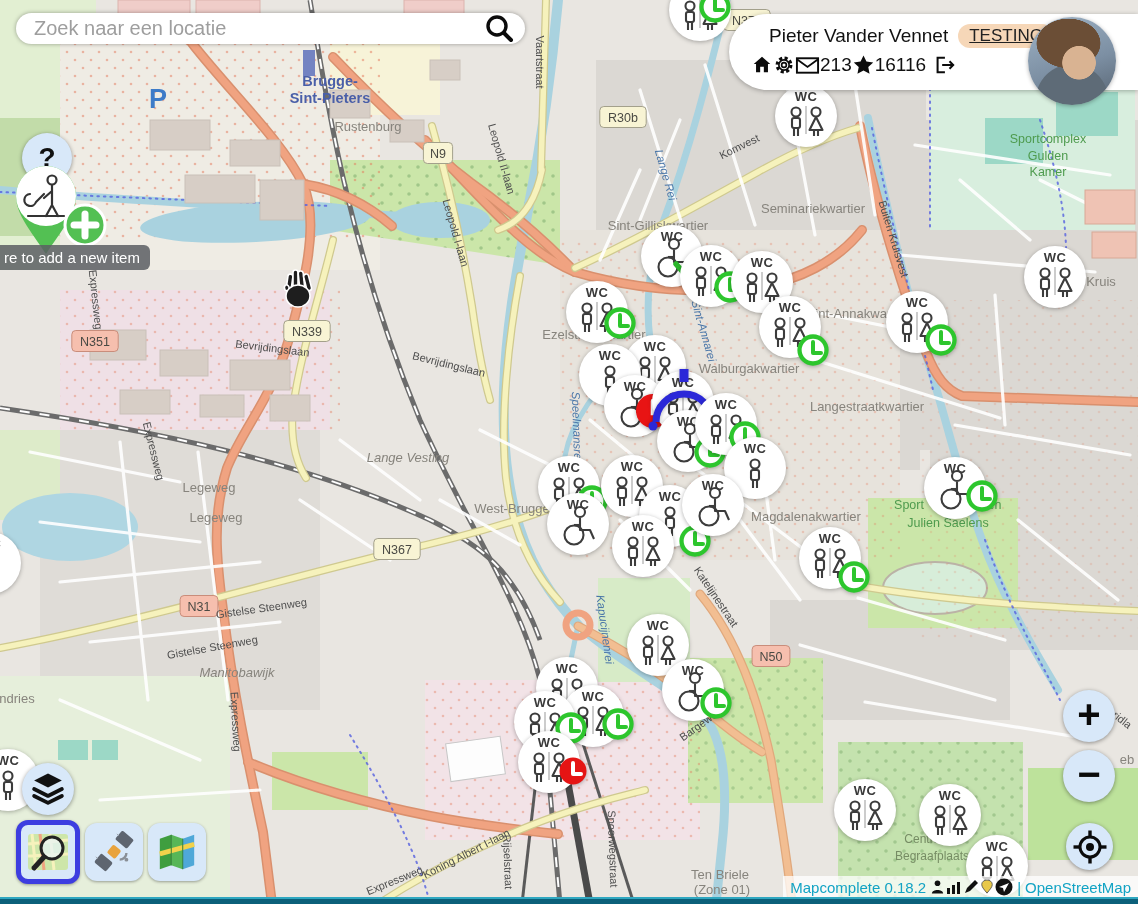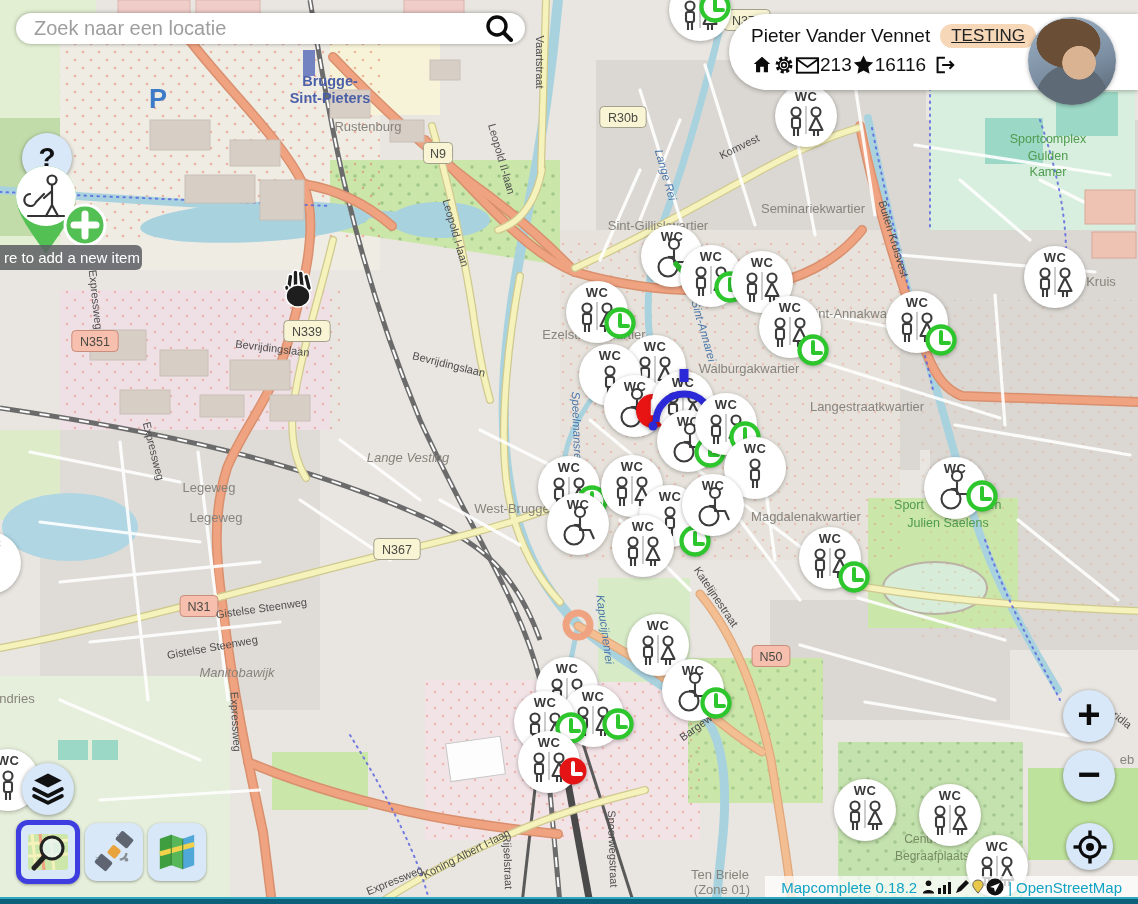--- a/index.html
+++ b/index.html
@@ -24,21 +24,21 @@
   .badge-txt{fill:#4A4A44;font-size:12.5px;text-anchor:middle;}
   
   .search-bar{position:absolute;left:16px;top:13px;width:509px;height:31px;background:#fff;
     border-radius:22px;box-shadow:0 0 4px rgba(0,0,0,.35);display:flex;align-items:center;}
   .search-bar input{flex:1;border:none;outline:none;font-size:20px;color:#444;
     margin-left:16px;background:transparent;font-family:"Liberation Sans",sans-serif;}
   .search-bar input::placeholder{color:#9E9E9E;}
   .search-icon{margin-right:10px;flex:0 0 auto;}
   .user-panel{position:absolute;left:729px;top:14px;width:409px;height:76px;background:#fff;
     border-radius:38px 0 0 38px;box-shadow:0 1px 5px rgba(0,0,0,.3);}
-  .up-row1{display:flex;align-items:center;gap:10px;margin:10px 0 0 22px;}
+  .up-row1{display:flex;align-items:center;gap:10px;margin:10px 0 0 40px;}
   .up-name{font-size:19px;color:#111;}
   .up-badge{background:#F6D7B8;border-radius:14px;padding:2px 11px;font-size:17px;color:#222;text-decoration:underline;}
   .up-row2{display:flex;align-items:center;margin:6px 0 0 22px;font-size:19px;color:#111;}
   .avatar{position:absolute;left:1028px;top:17px;width:88px;height:88px;border-radius:50%;
     box-shadow:0 1px 4px rgba(0,0,0,.3);
     background:
       radial-gradient(circle at 58% 52%, #D9B392 0 24%, rgba(0,0,0,0) 25%),
       radial-gradient(ellipse 62% 48% at 46% 30%, #6B4E36 0 58%, rgba(0,0,0,0) 59%),
       radial-gradient(circle at 50% 95%, #5E6B77 0 38%, rgba(0,0,0,0) 39%),
       linear-gradient(160deg,#9FB3C5 0%,#7C8FA3 55%,#55616E 100%);}
@@ -48,24 +48,24 @@
   .layers-btn{left:22px;top:763px;width:52px;height:52px;}
   .zoom-in-btn{left:1063px;top:690px;width:52px;height:52px;}
   .zoom-out-btn{left:1063px;top:750px;width:52px;height:52px;}
   .geo-btn{left:1066px;top:823px;width:47px;height:47px;}
   .zoom-glyph{font-size:40px;font-weight:bold;color:#0b0b0b;line-height:0;padding-bottom:5px;}
   .bg-row{position:absolute;left:16px;top:820px;display:flex;align-items:flex-start;gap:5px;}
   .bg-btn{width:58px;height:58px;border-radius:12px;background:#D8E8F9;margin-top:3px;
     box-shadow:0 1px 3px rgba(0,0,0,.35);display:flex;align-items:center;justify-content:center;}
   .bg-btn.selected{width:64px;height:64px;margin-top:0;border:5px solid #3D3DE0;box-sizing:border-box;}
   .tooltip{position:absolute;left:0;top:245px;height:25px;line-height:25px;background:rgba(90,94,99,.85);
-    color:#fff;font-size:15px;padding:0 2px 0 4px;border-radius:0 6px 6px 0;}
+    color:#fff;font-size:15px;padding:0 10px 0 4px;border-radius:0 6px 6px 0;}
   .hand{position:absolute;left:281px;top:268px;}
   .attribution{position:absolute;right:0;bottom:6px;height:22px;background:rgba(255,255,255,.75);
-    display:flex;align-items:center;gap:4px;padding:0 16px;font-size:15px;color:#12A3C4;}
+    display:flex;align-items:center;gap:4px;padding:0 7px;font-size:15px;color:#12A3C4;}
   .attr-icons{display:flex;align-items:center;gap:1px;}
   .bottom-bar{position:absolute;left:0;bottom:0;width:100%;height:7px;
     background:linear-gradient(#2FA7C0 0 30%, #0C607A 30% 100%);}
   .addpin{position:absolute;left:8px;top:158px;}
 </style>
 </head>
 <body>
 
 <div id="map-wrap">
 <svg id="map-base" width="1138" height="904" viewBox="0 0 1138 904">

